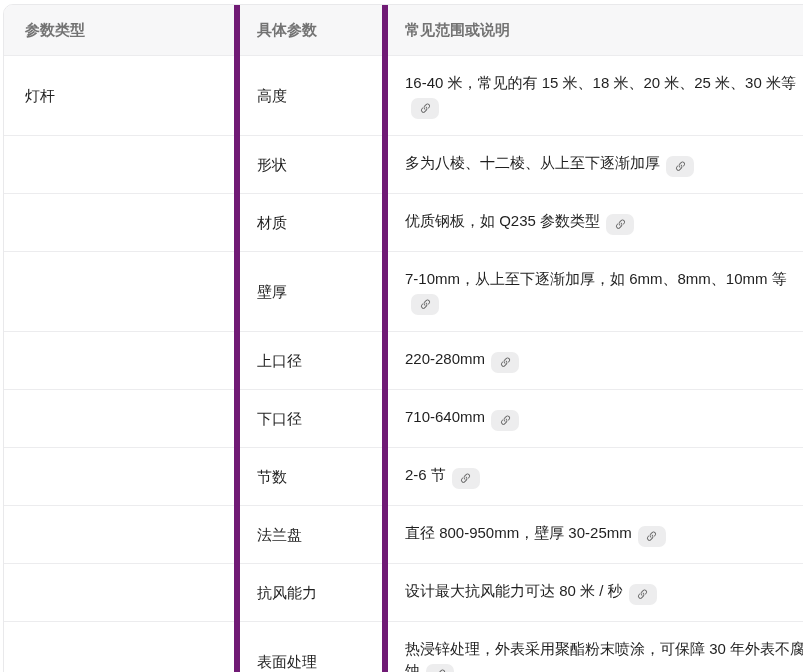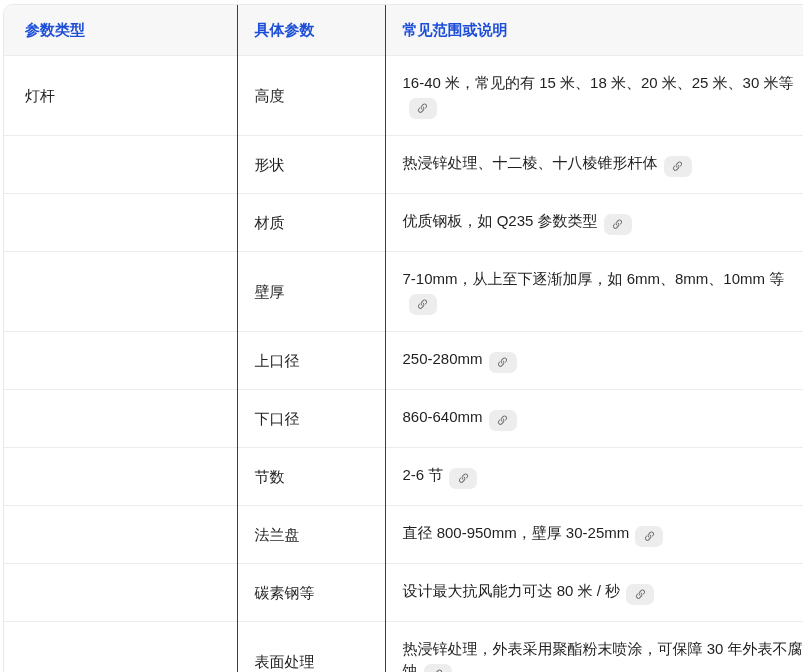--- a/index.html
+++ b/index.html
@@ -33,25 +33,25 @@
     text-align: left;
     vertical-align: middle;
     padding: 16px 17px 16px 17px;
     box-sizing: border-box;
     word-break: break-word;
   }
   th.c1, td.c1 { padding-left: 21px; }
   thead th {
     background: #f7f7f8;
     font-weight: 700;
-    color: #1d4ed8;
+    color: #737373;
     padding-top: 14px;
     padding-bottom: 14px;
   }
-  thead th + th, tbody td + td { border-left: 1px solid #701a75; }
+  thead th + th, tbody td + td { border-left: 6px solid #701a75; }
   tbody td { border-top: 1px solid #ececee; }
   .pill {
     display: inline-flex;
     align-items: center;
     justify-content: center;
     width: 28px;
     height: 21px;
     border-radius: 7px;
     background: #ededee;
     margin-left: 6px;
@@ -86,21 +86,21 @@
               <svg viewBox="0 0 16 16" fill="currentColor" xmlns="http://www.w3.org/2000/svg">
                 <path d="M4.715 6.542 3.343 7.914a3 3 0 1 0 4.243 4.243l1.828-1.829A3 3 0 0 0 8.586 5.5L8 6.086a1.002 1.002 0 0 0-.154.199 2 2 0 0 1 .861 3.337L6.88 11.45a2 2 0 1 1-2.83-2.83l.793-.792a4.018 4.018 0 0 1-.128-1.287z"></path>
                 <path d="M6.586 4.672A3 3 0 0 0 7.414 9.5l.775-.776a2 2 0 0 1-.896-3.346L9.12 3.55a2 2 0 1 1 2.83 2.83l-.793.792c.112.42.155.855.128 1.287l1.372-1.372a3 3 0 1 0-4.243-4.243z"></path>
               </svg>
             </span></td>
   </tr>
 
   <tr>
     <td class="c1"></td>
     <td>形状</td>
-    <td><span>热浸锌处理、十二棱、十八棱锥形杆体</span><span class="pill">
+    <td><span>多为八棱、十二棱、从上至下逐渐加厚</span><span class="pill">
               <svg viewBox="0 0 16 16" fill="currentColor" xmlns="http://www.w3.org/2000/svg">
                 <path d="M4.715 6.542 3.343 7.914a3 3 0 1 0 4.243 4.243l1.828-1.829A3 3 0 0 0 8.586 5.5L8 6.086a1.002 1.002 0 0 0-.154.199 2 2 0 0 1 .861 3.337L6.88 11.45a2 2 0 1 1-2.83-2.83l.793-.792a4.018 4.018 0 0 1-.128-1.287z"></path>
                 <path d="M6.586 4.672A3 3 0 0 0 7.414 9.5l.775-.776a2 2 0 0 1-.896-3.346L9.12 3.55a2 2 0 1 1 2.83 2.83l-.793.792c.112.42.155.855.128 1.287l1.372-1.372a3 3 0 1 0-4.243-4.243z"></path>
               </svg>
             </span></td>
   </tr>
 
   <tr>
     <td class="c1"></td>
     <td>材质</td>
@@ -119,32 +119,32 @@
               <svg viewBox="0 0 16 16" fill="currentColor" xmlns="http://www.w3.org/2000/svg">
                 <path d="M4.715 6.542 3.343 7.914a3 3 0 1 0 4.243 4.243l1.828-1.829A3 3 0 0 0 8.586 5.5L8 6.086a1.002 1.002 0 0 0-.154.199 2 2 0 0 1 .861 3.337L6.88 11.45a2 2 0 1 1-2.83-2.83l.793-.792a4.018 4.018 0 0 1-.128-1.287z"></path>
                 <path d="M6.586 4.672A3 3 0 0 0 7.414 9.5l.775-.776a2 2 0 0 1-.896-3.346L9.12 3.55a2 2 0 1 1 2.83 2.83l-.793.792c.112.42.155.855.128 1.287l1.372-1.372a3 3 0 1 0-4.243-4.243z"></path>
               </svg>
             </span></td>
   </tr>
 
   <tr>
     <td class="c1"></td>
     <td>上口径</td>
-    <td><span>250-280mm</span><span class="pill">
+    <td><span>220-280mm</span><span class="pill">
               <svg viewBox="0 0 16 16" fill="currentColor" xmlns="http://www.w3.org/2000/svg">
                 <path d="M4.715 6.542 3.343 7.914a3 3 0 1 0 4.243 4.243l1.828-1.829A3 3 0 0 0 8.586 5.5L8 6.086a1.002 1.002 0 0 0-.154.199 2 2 0 0 1 .861 3.337L6.88 11.45a2 2 0 1 1-2.83-2.83l.793-.792a4.018 4.018 0 0 1-.128-1.287z"></path>
                 <path d="M6.586 4.672A3 3 0 0 0 7.414 9.5l.775-.776a2 2 0 0 1-.896-3.346L9.12 3.55a2 2 0 1 1 2.83 2.83l-.793.792c.112.42.155.855.128 1.287l1.372-1.372a3 3 0 1 0-4.243-4.243z"></path>
               </svg>
             </span></td>
   </tr>
 
   <tr>
     <td class="c1"></td>
     <td>下口径</td>
-    <td><span>860-640mm</span><span class="pill">
+    <td><span>710-640mm</span><span class="pill">
               <svg viewBox="0 0 16 16" fill="currentColor" xmlns="http://www.w3.org/2000/svg">
                 <path d="M4.715 6.542 3.343 7.914a3 3 0 1 0 4.243 4.243l1.828-1.829A3 3 0 0 0 8.586 5.5L8 6.086a1.002 1.002 0 0 0-.154.199 2 2 0 0 1 .861 3.337L6.88 11.45a2 2 0 1 1-2.83-2.83l.793-.792a4.018 4.018 0 0 1-.128-1.287z"></path>
                 <path d="M6.586 4.672A3 3 0 0 0 7.414 9.5l.775-.776a2 2 0 0 1-.896-3.346L9.12 3.55a2 2 0 1 1 2.83 2.83l-.793.792c.112.42.155.855.128 1.287l1.372-1.372a3 3 0 1 0-4.243-4.243z"></path>
               </svg>
             </span></td>
   </tr>
 
   <tr>
     <td class="c1"></td>
     <td>节数</td>
@@ -162,21 +162,21 @@
     <td><span>直径 800-950mm，壁厚 30-25mm</span><span class="pill">
               <svg viewBox="0 0 16 16" fill="currentColor" xmlns="http://www.w3.org/2000/svg">
                 <path d="M4.715 6.542 3.343 7.914a3 3 0 1 0 4.243 4.243l1.828-1.829A3 3 0 0 0 8.586 5.5L8 6.086a1.002 1.002 0 0 0-.154.199 2 2 0 0 1 .861 3.337L6.88 11.45a2 2 0 1 1-2.83-2.83l.793-.792a4.018 4.018 0 0 1-.128-1.287z"></path>
                 <path d="M6.586 4.672A3 3 0 0 0 7.414 9.5l.775-.776a2 2 0 0 1-.896-3.346L9.12 3.55a2 2 0 1 1 2.83 2.83l-.793.792c.112.42.155.855.128 1.287l1.372-1.372a3 3 0 1 0-4.243-4.243z"></path>
               </svg>
             </span></td>
   </tr>
 
   <tr>
     <td class="c1"></td>
-    <td>碳素钢等</td>
+    <td>抗风能力</td>
     <td><span>设计最大抗风能力可达 80 米 / 秒</span><span class="pill">
               <svg viewBox="0 0 16 16" fill="currentColor" xmlns="http://www.w3.org/2000/svg">
                 <path d="M4.715 6.542 3.343 7.914a3 3 0 1 0 4.243 4.243l1.828-1.829A3 3 0 0 0 8.586 5.5L8 6.086a1.002 1.002 0 0 0-.154.199 2 2 0 0 1 .861 3.337L6.88 11.45a2 2 0 1 1-2.83-2.83l.793-.792a4.018 4.018 0 0 1-.128-1.287z"></path>
                 <path d="M6.586 4.672A3 3 0 0 0 7.414 9.5l.775-.776a2 2 0 0 1-.896-3.346L9.12 3.55a2 2 0 1 1 2.83 2.83l-.793.792c.112.42.155.855.128 1.287l1.372-1.372a3 3 0 1 0-4.243-4.243z"></path>
               </svg>
             </span></td>
   </tr>
 
   <tr>
     <td class="c1"></td>

